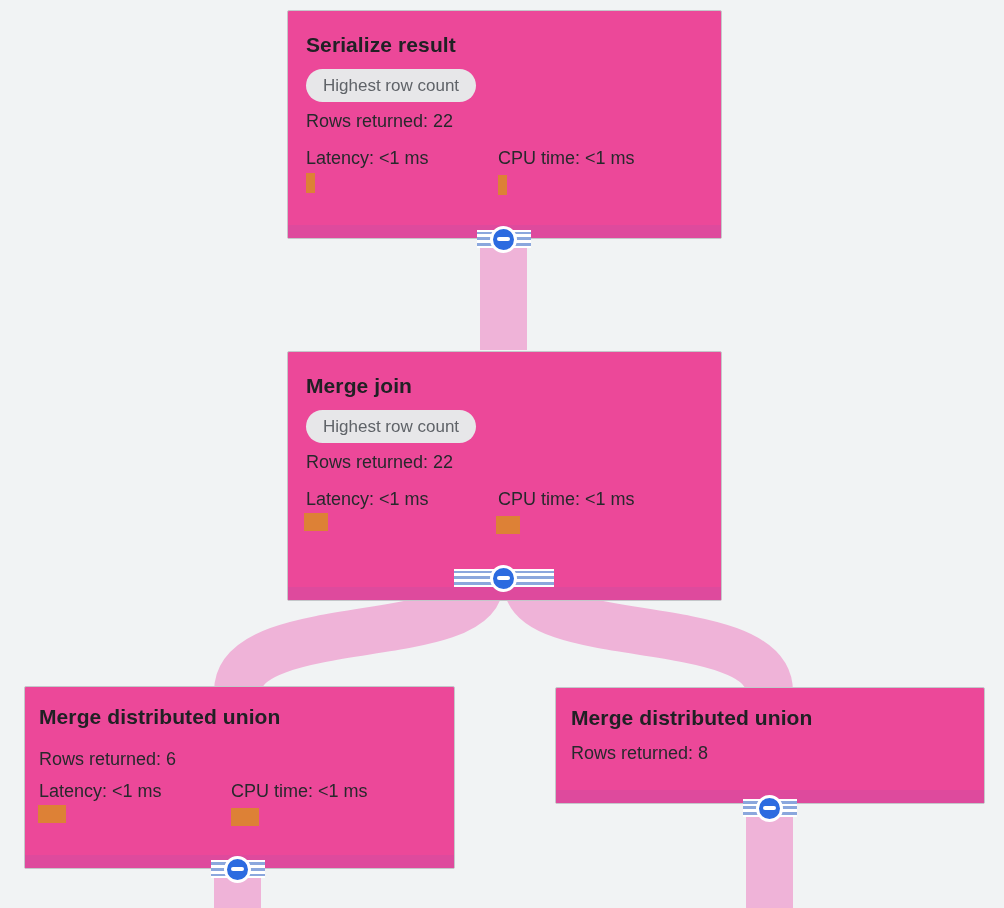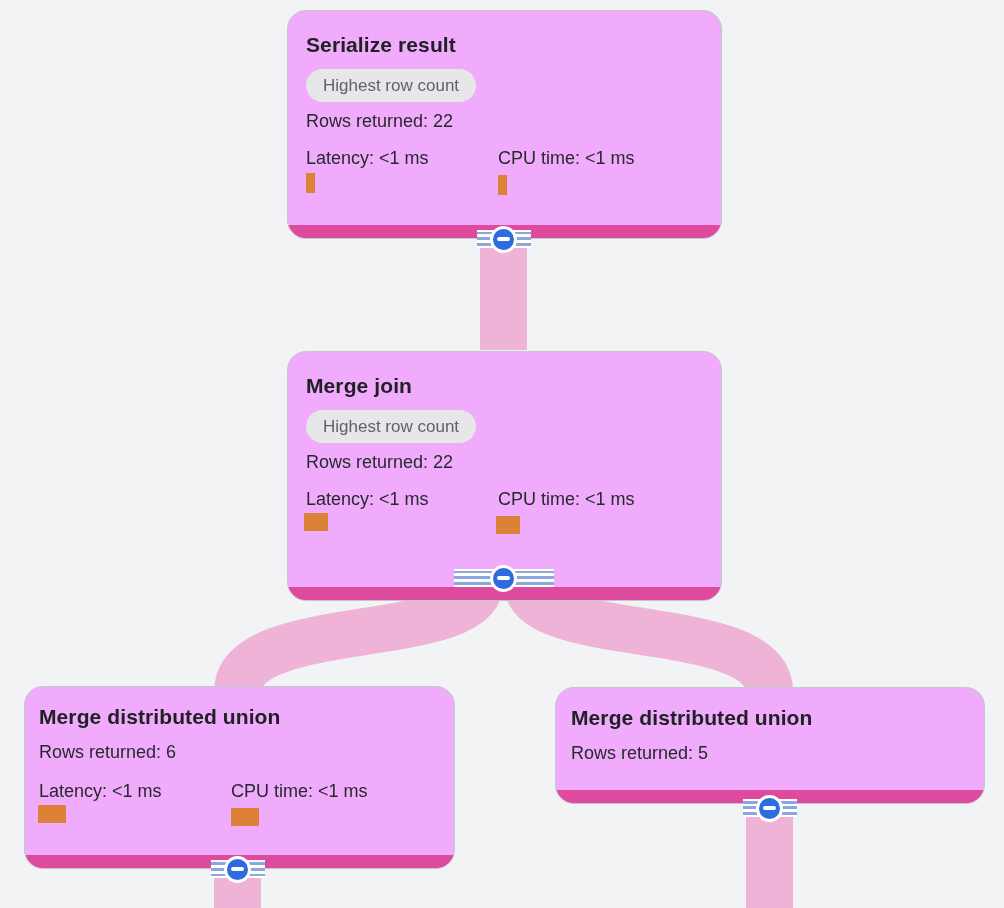--- a/index.html
+++ b/index.html
@@ -14,23 +14,23 @@
     background: #f1f3f4;
     overflow: hidden;
   }
   .edges {
     position: absolute;
     left: 0; top: 0;
     z-index: 1;
   }
   .card {
     position: absolute;
-    background: #f0abfc;
+    background: #ec4899;
     border: 1px solid #c4c7ca;
-    border-radius: 19px;
+    border-radius: 2px;
     box-sizing: border-box;
     overflow: hidden;
     z-index: 2;
   }
   .card .title {
     position: absolute;
     font-size: 21px;
     font-weight: 700;
     color: #202124;
     letter-spacing: 0.1px;
@@ -145,38 +145,38 @@
 
   <div class="collapse" style="left:503.5px; top:578px;">
     <div class="handle" style="left:-50px; width:100px;"></div>
     <div class="circle-btn" style="left:-14px;">
       <span class="minus"></span>
     </div>
   </div>
 
   <div class="card" style="left:24px; top:686px; width:431px; height:183px;">
     <div class="title" style="left:14px; top:18px;">Merge distributed union</div>
-    <div class="body-text" style="left:14px; top:55px;">Rows returned: 6</div>
+    <div class="body-text" style="left:14px; top:62px;">Rows returned: 6</div>
     <div class="body-text" style="left:14px; top:94px;">Latency: &lt;1 ms</div>
     <div class="body-text" style="left:206px; top:94px;">CPU time: &lt;1 ms</div>
     <div class="metric-bar" style="left:13px; top:118px; width:28px; height:18px;"></div>
     <div class="metric-bar" style="left:206px; top:121px; width:28px; height:18px;"></div>
     <div class="accent"></div>
   </div>
 
   <div class="collapse" style="left:237.5px; top:869px;">
     <div class="handle" style="left:-27px; width:54px;"></div>
     <div class="circle-btn" style="left:-14px;">
       <span class="minus"></span>
     </div>
   </div>
 
   <div class="card" style="left:555px; top:687px; width:430px; height:117px;">
     <div class="title" style="left:15px; top:18px;">Merge distributed union</div>
-    <div class="body-text" style="left:15px; top:55px;">Rows returned: 5</div>
+    <div class="body-text" style="left:15px; top:55px;">Rows returned: 8</div>
     <div class="accent"></div>
   </div>
 
   <div class="collapse" style="left:769.5px; top:808px;">
     <div class="handle" style="left:-27px; width:54px;"></div>
     <div class="circle-btn" style="left:-14px;">
       <span class="minus"></span>
     </div>
   </div>
 

